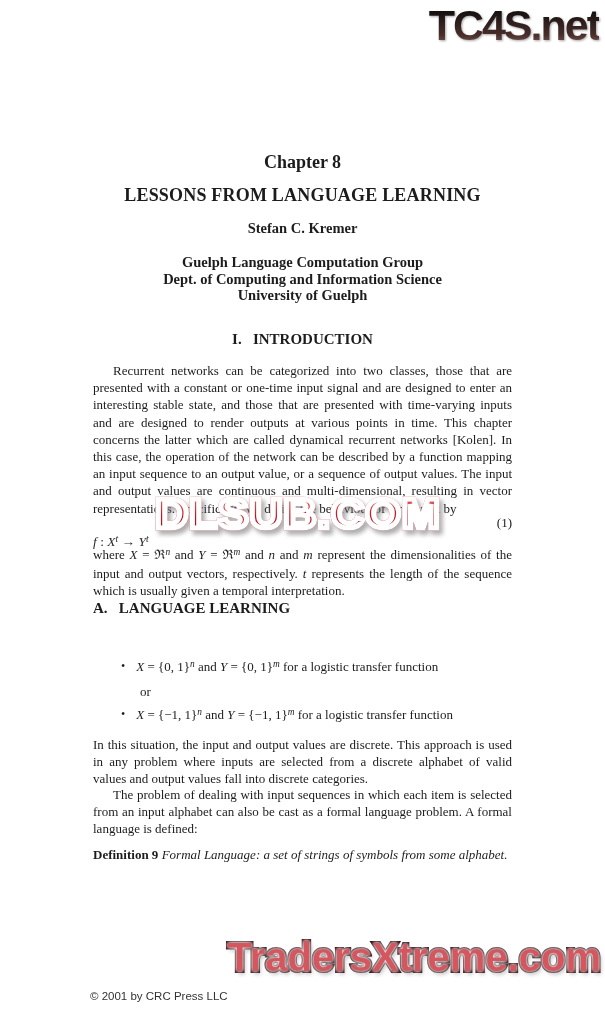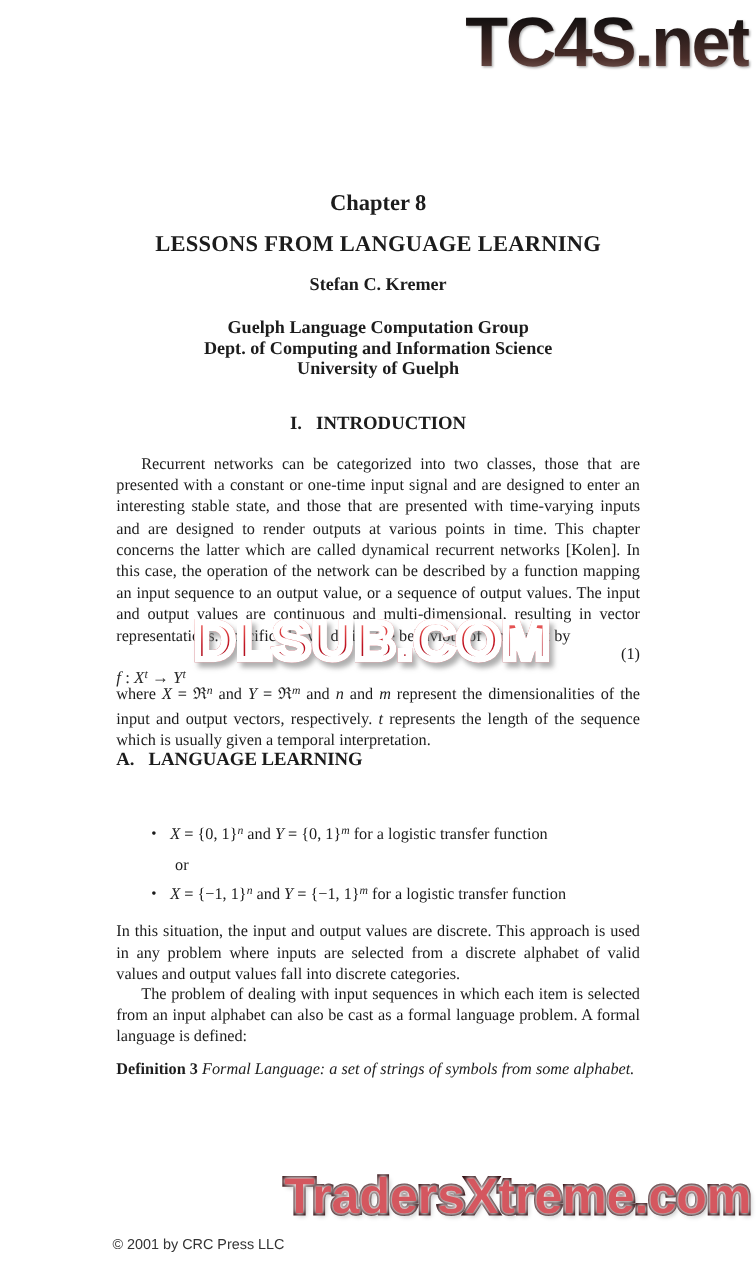--- a/index.html
+++ b/index.html
@@ -4,21 +4,21 @@
 <style>
   html,body{margin:0;padding:0;background:#ffffff;}
   .page{
     position:relative;width:605px;height:1024px;background:#ffffff;
     font-family:"Liberation Serif","DejaVu Serif",serif;color:#1c1c1c;
     overflow:hidden;margin:0 auto;
   }
   
   .wm{position:absolute;font-family:"Liberation Sans","DejaVu Sans",sans-serif;font-weight:bold;white-space:nowrap;}
   .wm-top{
-    top:1px;right:6px;font-size:56px;letter-spacing:-2px;
+    top:1px;right:6px;font-size:43px;letter-spacing:-2px;
     background:linear-gradient(180deg,#0d0d0d 15%,#4a2e2a 70%,#93746d 100%);
     -webkit-background-clip:text;background-clip:text;
     color:#3a2420;-webkit-text-fill-color:transparent;
     filter:drop-shadow(1px 1px 1px rgba(0,0,0,0.35));
     z-index:6;
   }
   .wm-mid{
     top:489px;left:131px;width:334px;text-align:center;font-size:43px;letter-spacing:1px;
     transform:scaleX(1.06);transform-origin:center;
     background:linear-gradient(180deg,#f28a8a 0%,#e04545 32%,#c01322 55%,#9a0d1a 100%);
@@ -113,19 +113,19 @@
   <div class="or-label">or</div>
 
   <div class="bullet b2">
     <span class="dot">•</span><span><span class="seg-i">X</span><span> = {−1, 1}</span><span class="seg-sup seg-i">n</span><span> and </span><span class="seg-i">Y</span><span> = {−1, 1}</span><span class="seg-sup seg-i">m</span><span> for a logistic transfer function</span></span>
   </div>
 
   <p class="body p-disc">In this situation, the input and output values are discrete. This approach is used in any problem where inputs are selected from a discrete alphabet of valid values and output values fall into discrete categories.</p>
 
   <p class="body p-formal indent">The problem of dealing with input sequences in which each item is selected from an input alphabet can also be cast as a formal language problem. A formal language is defined:</p>
 
-  <p class="body p-def"><span class="seg-b">Definition 3</span><span>  </span><span class="seg-i">Formal Language: a set of strings of symbols from some alphabet.</span></p>
+  <p class="body p-def"><span class="seg-b">Definition 9</span><span>  </span><span class="seg-i">Formal Language: a set of strings of symbols from some alphabet.</span></p>
 
   <div class="footer">© 2001 by CRC Press LLC</div>
 
   <div class="wm wm-bottom">TradersXtreme.com</div>
 
 </div>
 
 </body></html>

